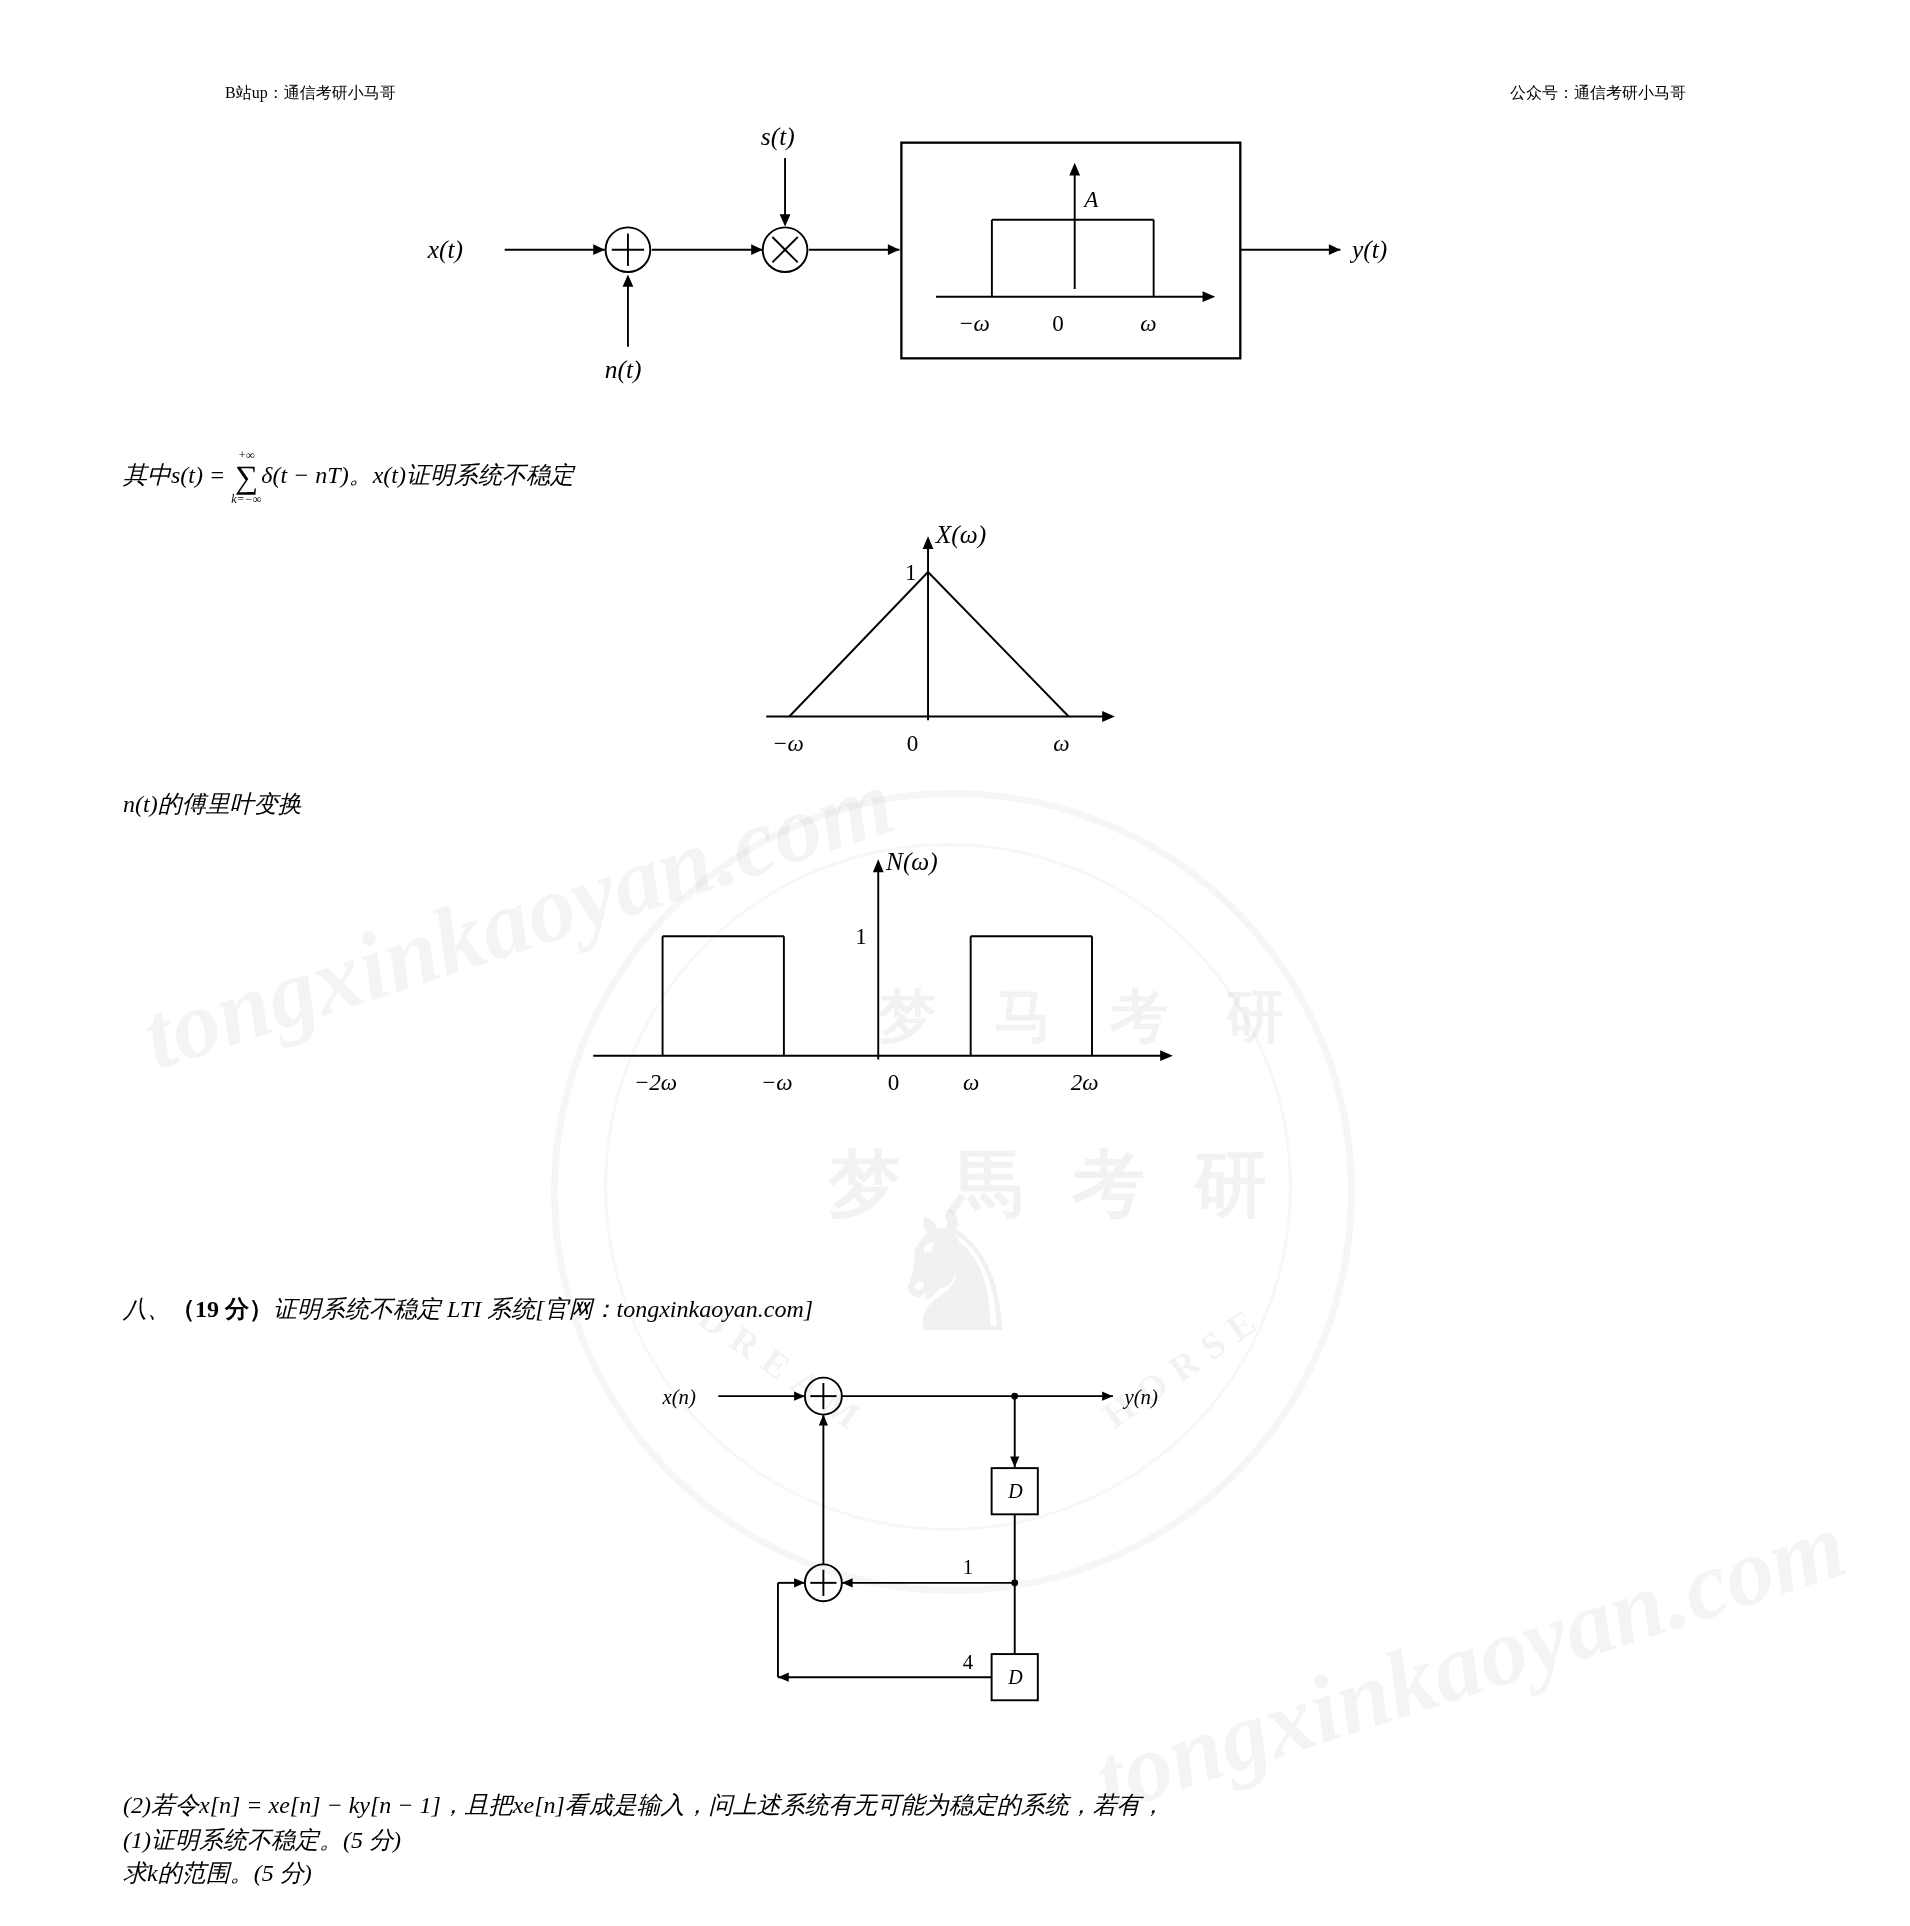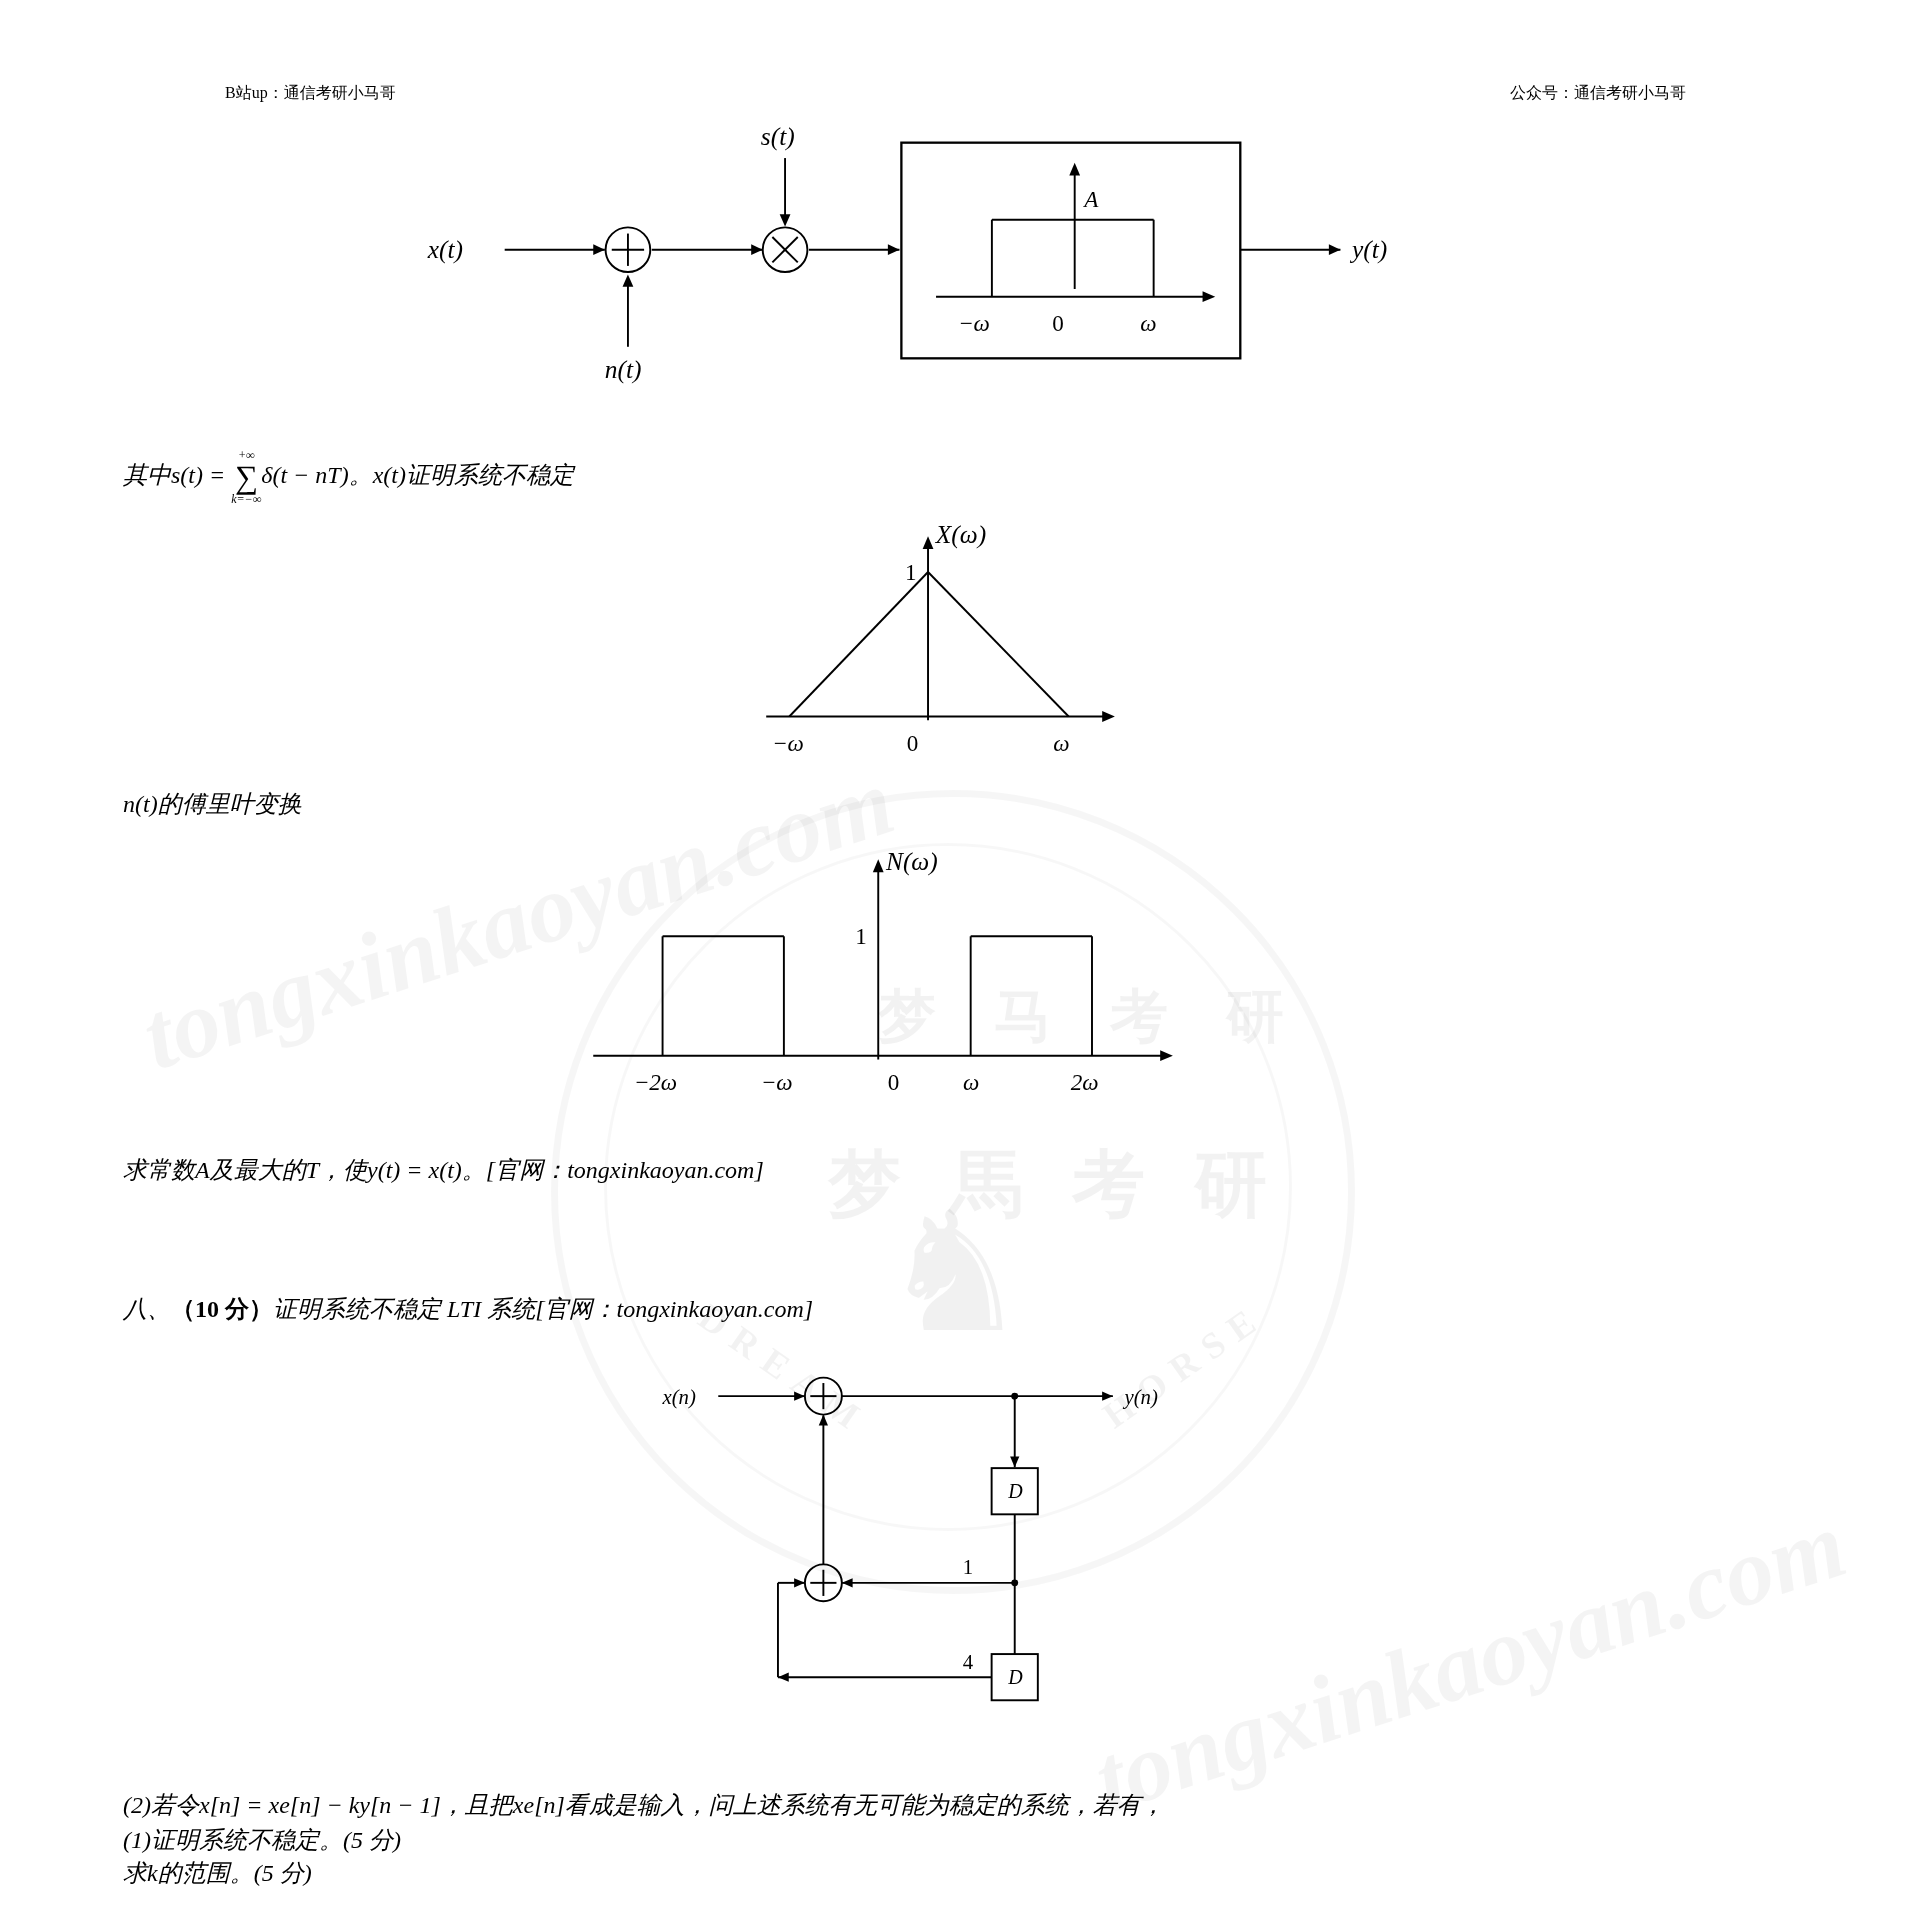--- a/index.html
+++ b/index.html
@@ -216,24 +216,23 @@
 
     <text x="820" y="78" font-family="Liberation Serif, serif" font-style="italic" font-size="66">N(ω)</text>
     <text x="740" y="270" font-family="Liberation Serif, serif" font-size="60">1</text>
     <text x="165" y="650" font-family="Liberation Serif, serif" font-style="italic" font-size="60">−2ω</text>
     <text x="495" y="650" font-family="Liberation Serif, serif" font-style="italic" font-size="60">−ω</text>
     <text x="825" y="650" font-family="Liberation Serif, serif" font-size="60">0</text>
     <text x="1020" y="650" font-family="Liberation Serif, serif" font-style="italic" font-size="60">ω</text>
     <text x="1300" y="650" font-family="Liberation Serif, serif" font-style="italic" font-size="60">2ω</text>
   </svg>
 
-  <div class="txt txt-cn" style="left:123px; top:1152px;">求常数A及最大的T，使y(t) = x(t)。[官网：tongxinkaoyan.com]</div>
 
   <div class="txt" style="left:123px; top:1291px;">
-    <span class="txt-cn">八、</span><span class="b">（10 分）</span><span class="txt-cn">证明系统不稳定 LTI 系统[官网：tongxinkaoyan.com]</span>
+    <span class="txt-cn">八、</span><span class="b">（19 分）</span><span class="txt-cn">证明系统不稳定 LTI 系统[官网：tongxinkaoyan.com]</span>
   </div>
 
   <svg class="dgm" style="left:616px; top:1348px;" width="732" height="385" viewBox="0 0 1900 1000">
 
     <text x="120" y="145" font-family="Liberation Serif, serif" font-style="italic" font-size="54">x(n)</text>
 
     <line x1="265" y1="125" x2="490" y2="125" stroke="#000" stroke-width="5"></line>
     <polygon points="490,125 462,113 462,137" fill="#000"></polygon>
 
     <circle cx="538" cy="125" r="48" fill="none" stroke="#000" stroke-width="5"></circle>

